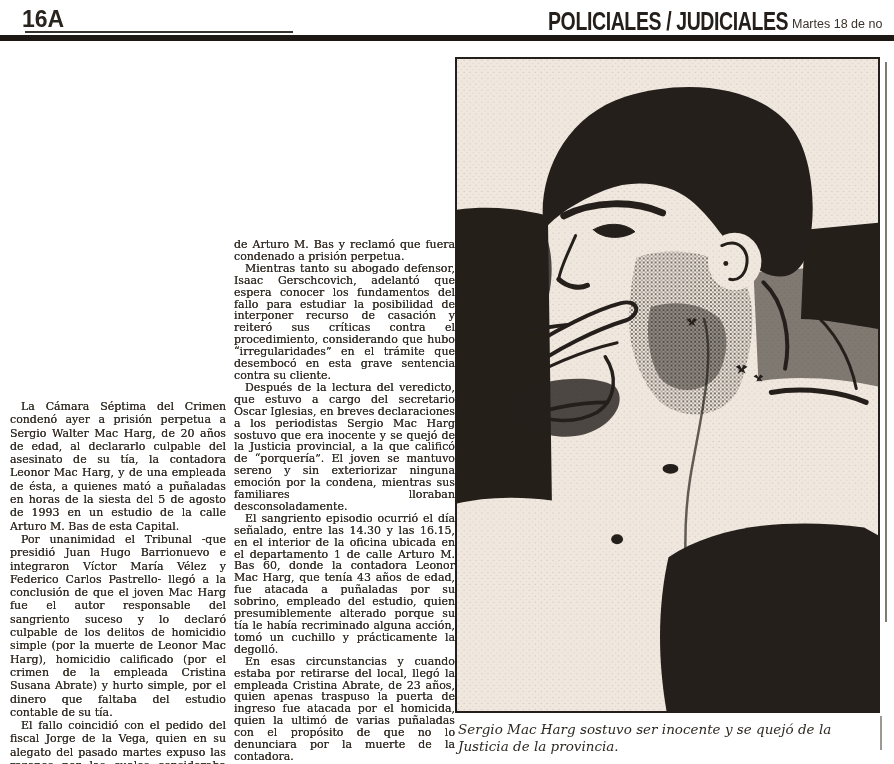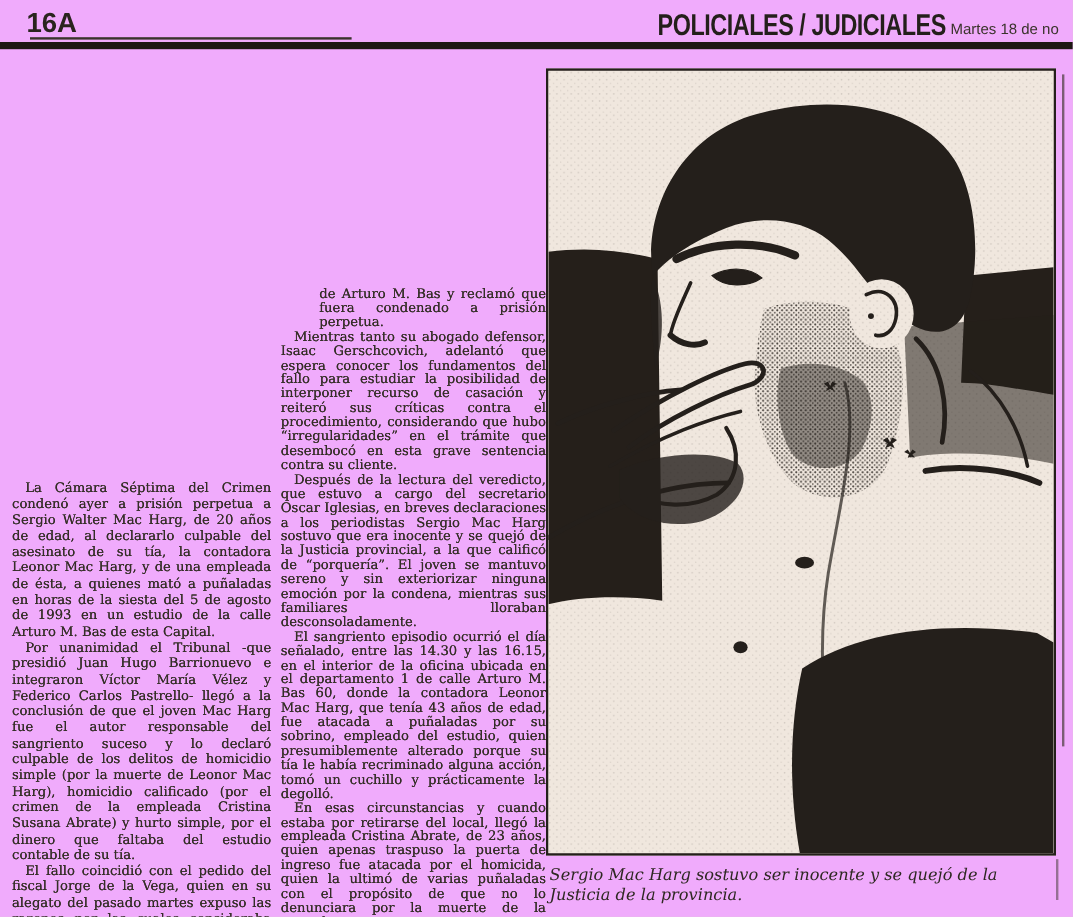--- a/index.html
+++ b/index.html
@@ -1,20 +1,20 @@
 <!DOCTYPE html>
 <html><head>
 <meta charset="utf-8">
 <style>
   html,body{margin:0;padding:0;}
   body{background:#d8d0c8;}
   #page{
     position:relative;
     width:894px;height:764px;
-    background:#f0abfc;
+    background:#ffffff;
     overflow:hidden;
     font-family:"DejaVu Serif", serif;
     color:#2a241e;
   }
   
   .page-num{
     position:absolute;left:22px;top:6px;
     font-family:"Liberation Sans",sans-serif;
     font-weight:bold;font-size:23px;color:#2a241e;
   }
@@ -49,21 +49,21 @@
   }
   
   .lede{
     position:absolute;left:10px;top:246px;width:222px;
     font-size:16px;line-height:19.2px;color:#241f1b;
     text-shadow:0 0 .4px #241f1b;
   }
   
   .col{position:absolute;font-size:11px;color:#352e27;text-align:justify;}
   .col p{margin:0;text-indent:11px;text-shadow:0 0 .3px #352e27;}
-  .col p.noindent{text-indent:0;margin-left:32px;}
+  .col p.noindent{text-indent:0;}
   #col1{left:10px;top:400px;width:216px;line-height:13.3px;}
   #col2{left:234px;top:239px;width:221px;line-height:11.9px;}
   
   .photo-frame{
     position:absolute;left:455px;top:57px;width:425px;height:656px;
     border:2px solid #241f1b;box-sizing:border-box;background:#f0e7de;
   }
   .photo-frame svg{display:block;width:100%;height:100%;}
   .photo-caption{
     position:absolute;left:458px;top:721px;width:416px;

